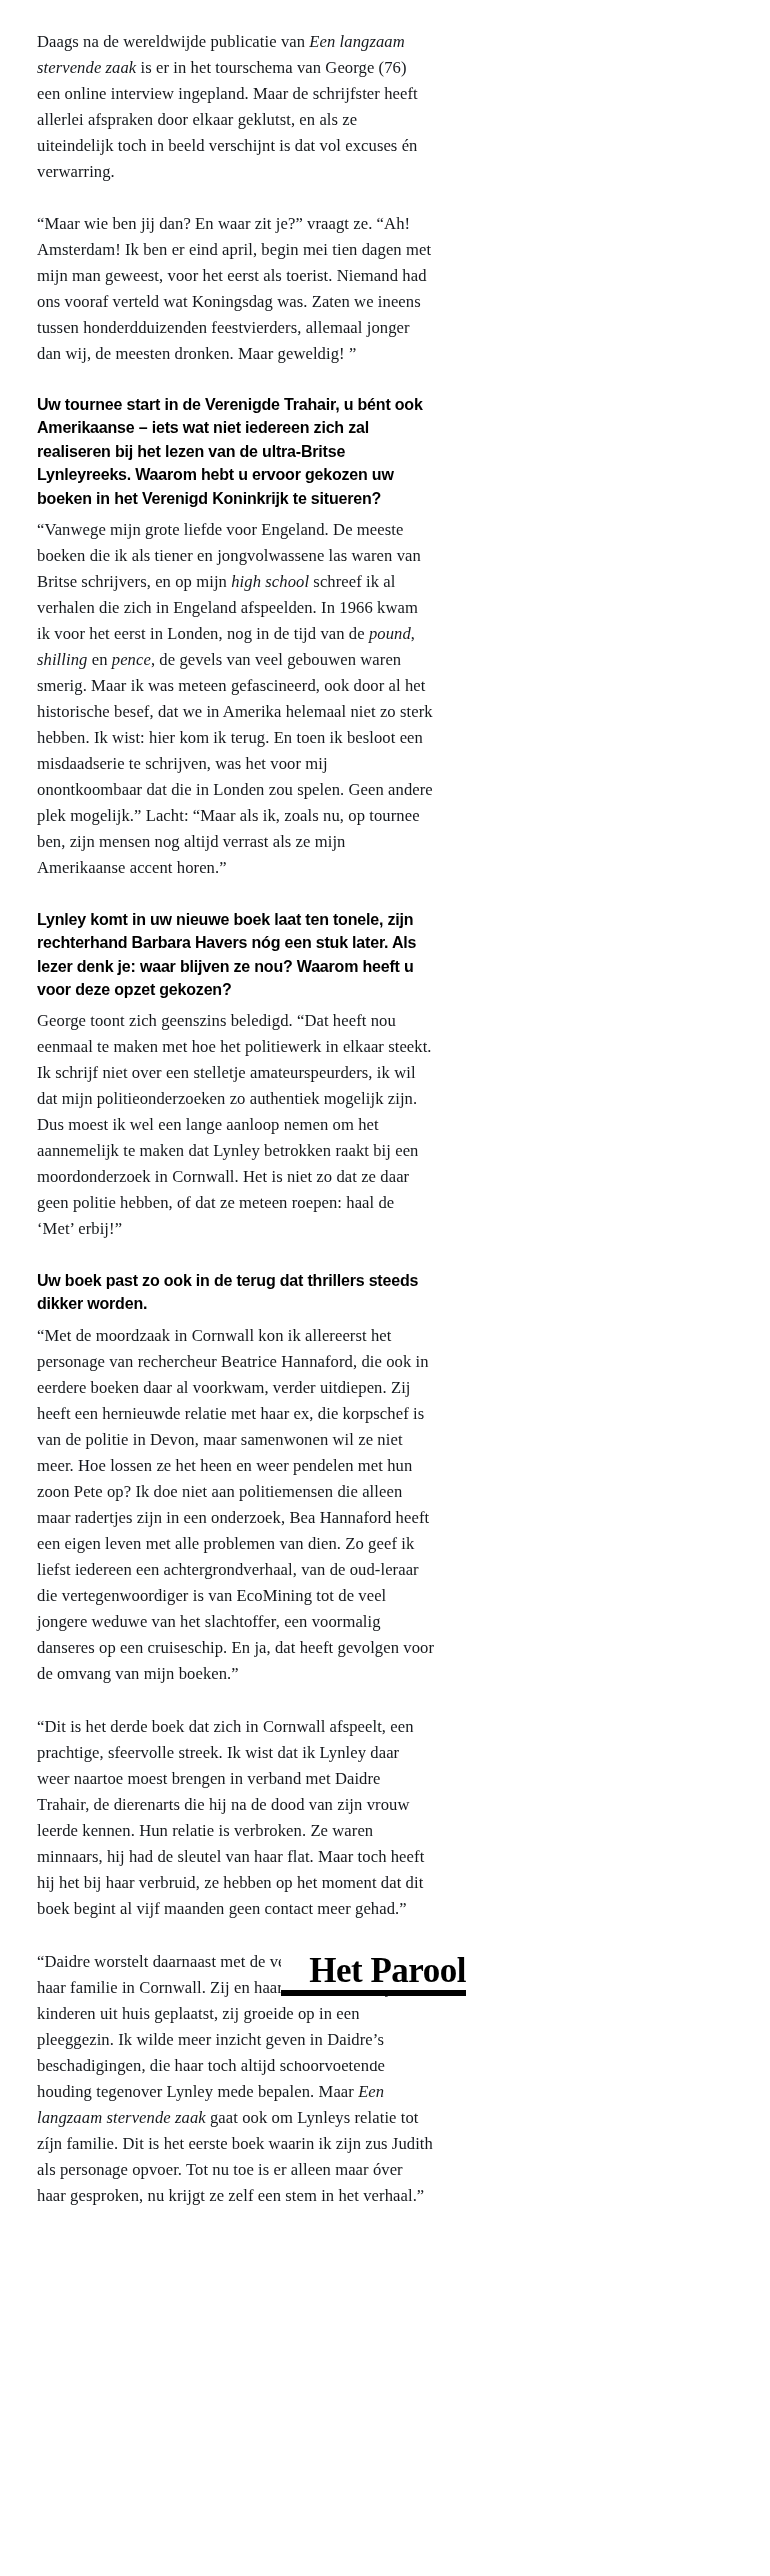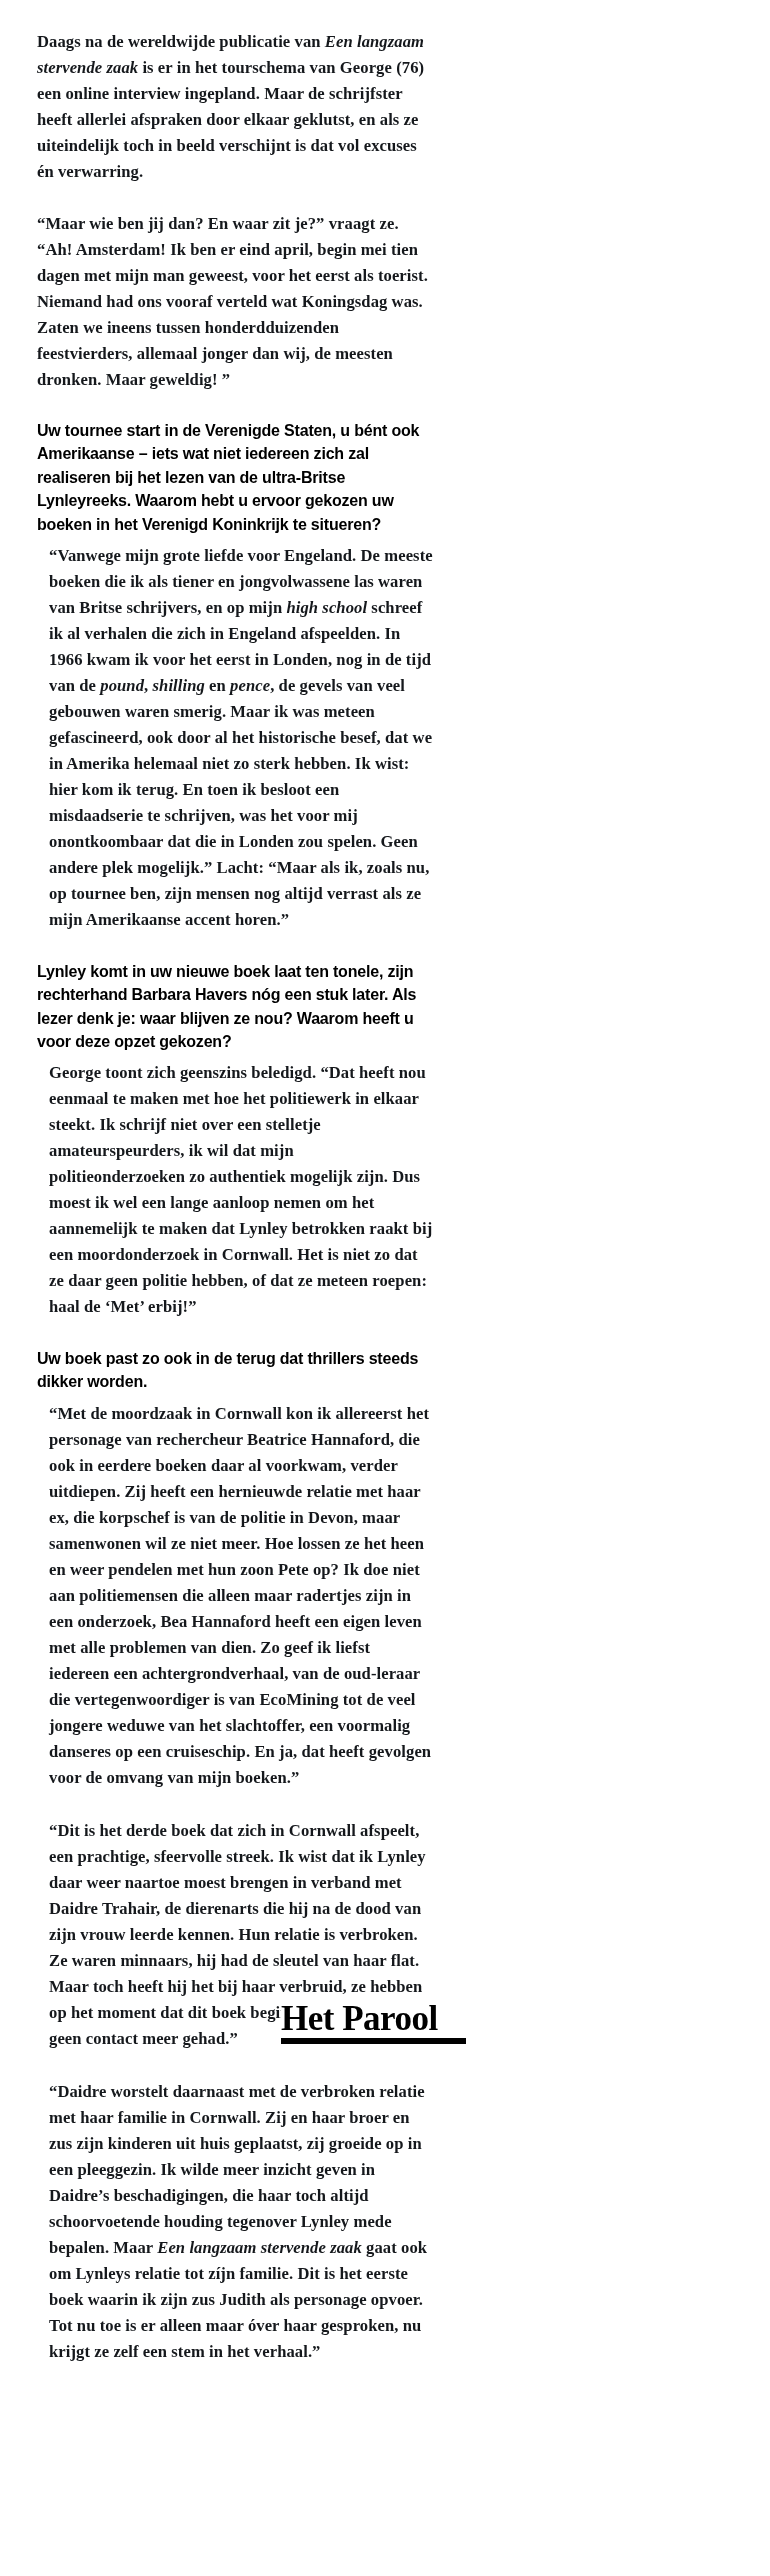--- a/index.html
+++ b/index.html
@@ -23,25 +23,23 @@
     box-sizing: content-box;
   }
   .para {
     font-family: "Liberation Serif", "DejaVu Serif", serif;
     font-size: 16.6px;
     line-height: 26px;
     color: #15181c;
     margin: 0 0 26px 0;
     text-align: left;
     letter-spacing: 0.005em;
-    font-weight: bold;
   }
   .para.tight {
     margin-bottom: 0;
-    margin-left: 12px;
   }
   .para em {
     font-style: italic;
   }
   .subhead {
     font-family: "Liberation Sans", "DejaVu Sans", sans-serif;
     font-weight: bold;
     font-size: 16px;
     line-height: 23.4px;
     color: #000000;
@@ -54,25 +52,25 @@
   .block:last-child {
     margin-bottom: 0;
   }
   .gap-before-head {
     margin-top: 13.5px;
   }
   
   .masthead {
     position: absolute;
     left: 281px;
-    top: 1994px;
+    top: 1946px;
     width: 185px;
     background: #ffffff;
     padding: 5.8px 0 0 0;
-    text-align: left;
+    text-align: right;
     z-index: 20;
   }
   .masthead-word {
     font-family: "Liberation Serif", "DejaVu Serif", serif;
     font-weight: bold;
     font-size: 35px;
     line-height: 37px;
     letter-spacing: -0.5px;
     color: #000000;
     white-space: nowrap;
@@ -99,21 +97,21 @@
 
 <div class="article">
 
   <p class="para">
     <span>Daags na de wereldwijde publicatie van </span><em>Een langzaam stervende zaak</em><span> is er in het tourschema van George (76) een online interview ingepland. Maar de schrijfster heeft allerlei afspraken door elkaar geklutst, en als ze uiteindelijk toch in beeld verschijnt is dat vol excuses én verwarring.</span>
   </p>
 
   <p class="para">“Maar wie ben jij dan? En waar zit je?” vraagt ze. “Ah! Amsterdam! Ik ben er eind april, begin mei tien dagen met mijn man geweest, voor het eerst als toerist. Niemand had ons vooraf verteld wat Koningsdag was. Zaten we ineens tussen honderdduizenden feestvierders, allemaal jonger dan wij, de meesten dronken. Maar geweldig! ”</p>
 
   <div class="block gap-before-head">
-    <h3 class="subhead">Uw tournee start in de Verenigde Staten, u bént ook Amerikaanse – iets wat niet iedereen zich zal realiseren bij het lezen van de ultra-Britse Lynleyreeks. Waarom hebt u ervoor gekozen uw boeken in het Verenigd Koninkrijk te situeren?</h3>
+    <h3 class="subhead">Uw tournee start in de Verenigde Trahair, u bént ook Amerikaanse – iets wat niet iedereen zich zal realiseren bij het lezen van de ultra-Britse Lynleyreeks. Waarom hebt u ervoor gekozen uw boeken in het Verenigd Koninkrijk te situeren?</h3>
     <p class="para tight">
       <span>“Vanwege mijn grote liefde voor Engeland. De meeste boeken die ik als tiener en jongvolwassene las waren van Britse schrijvers, en op mijn </span><em>high school</em><span> schreef ik al verhalen die zich in Engeland afspeelden. In 1966 kwam ik voor het eerst in Londen, nog in de tijd van de </span><em>pound</em><span>, </span><em>shilling</em><span> en </span><em>pence</em><span>, de gevels van veel gebouwen waren smerig. Maar ik was meteen gefascineerd, ook door al het historische besef, dat we in Amerika helemaal niet zo sterk hebben. Ik wist: hier kom ik terug. En toen ik besloot een misdaadserie te schrijven, was het voor mij onontkoombaar dat die in Londen zou spelen. Geen andere plek mogelijk.” Lacht: “Maar als ik, zoals nu, op tournee ben, zijn mensen nog altijd verrast als ze mijn Amerikaanse accent horen.”</span>
     </p>
   </div>
 
   <div class="block gap-before-head">
     <h3 class="subhead">Lynley komt in uw nieuwe boek laat ten tonele, zijn rechterhand Barbara Havers nóg een stuk later. Als lezer denk je: waar blijven ze nou? Waarom heeft u voor deze opzet gekozen?</h3>
     <p class="para tight">George toont zich geenszins beledigd. “Dat heeft nou eenmaal te maken met hoe het politiewerk in elkaar steekt. Ik schrijf niet over een stelletje amateurspeurders, ik wil dat mijn politieonderzoeken zo authentiek mogelijk zijn. Dus moest ik wel een lange aanloop nemen om het aannemelijk te maken dat Lynley betrokken raakt bij een moordonderzoek in Cornwall. Het is niet zo dat ze daar geen politie hebben, of dat ze meteen roepen: haal de ‘Met’ erbij!”</p>
   </div>
 

